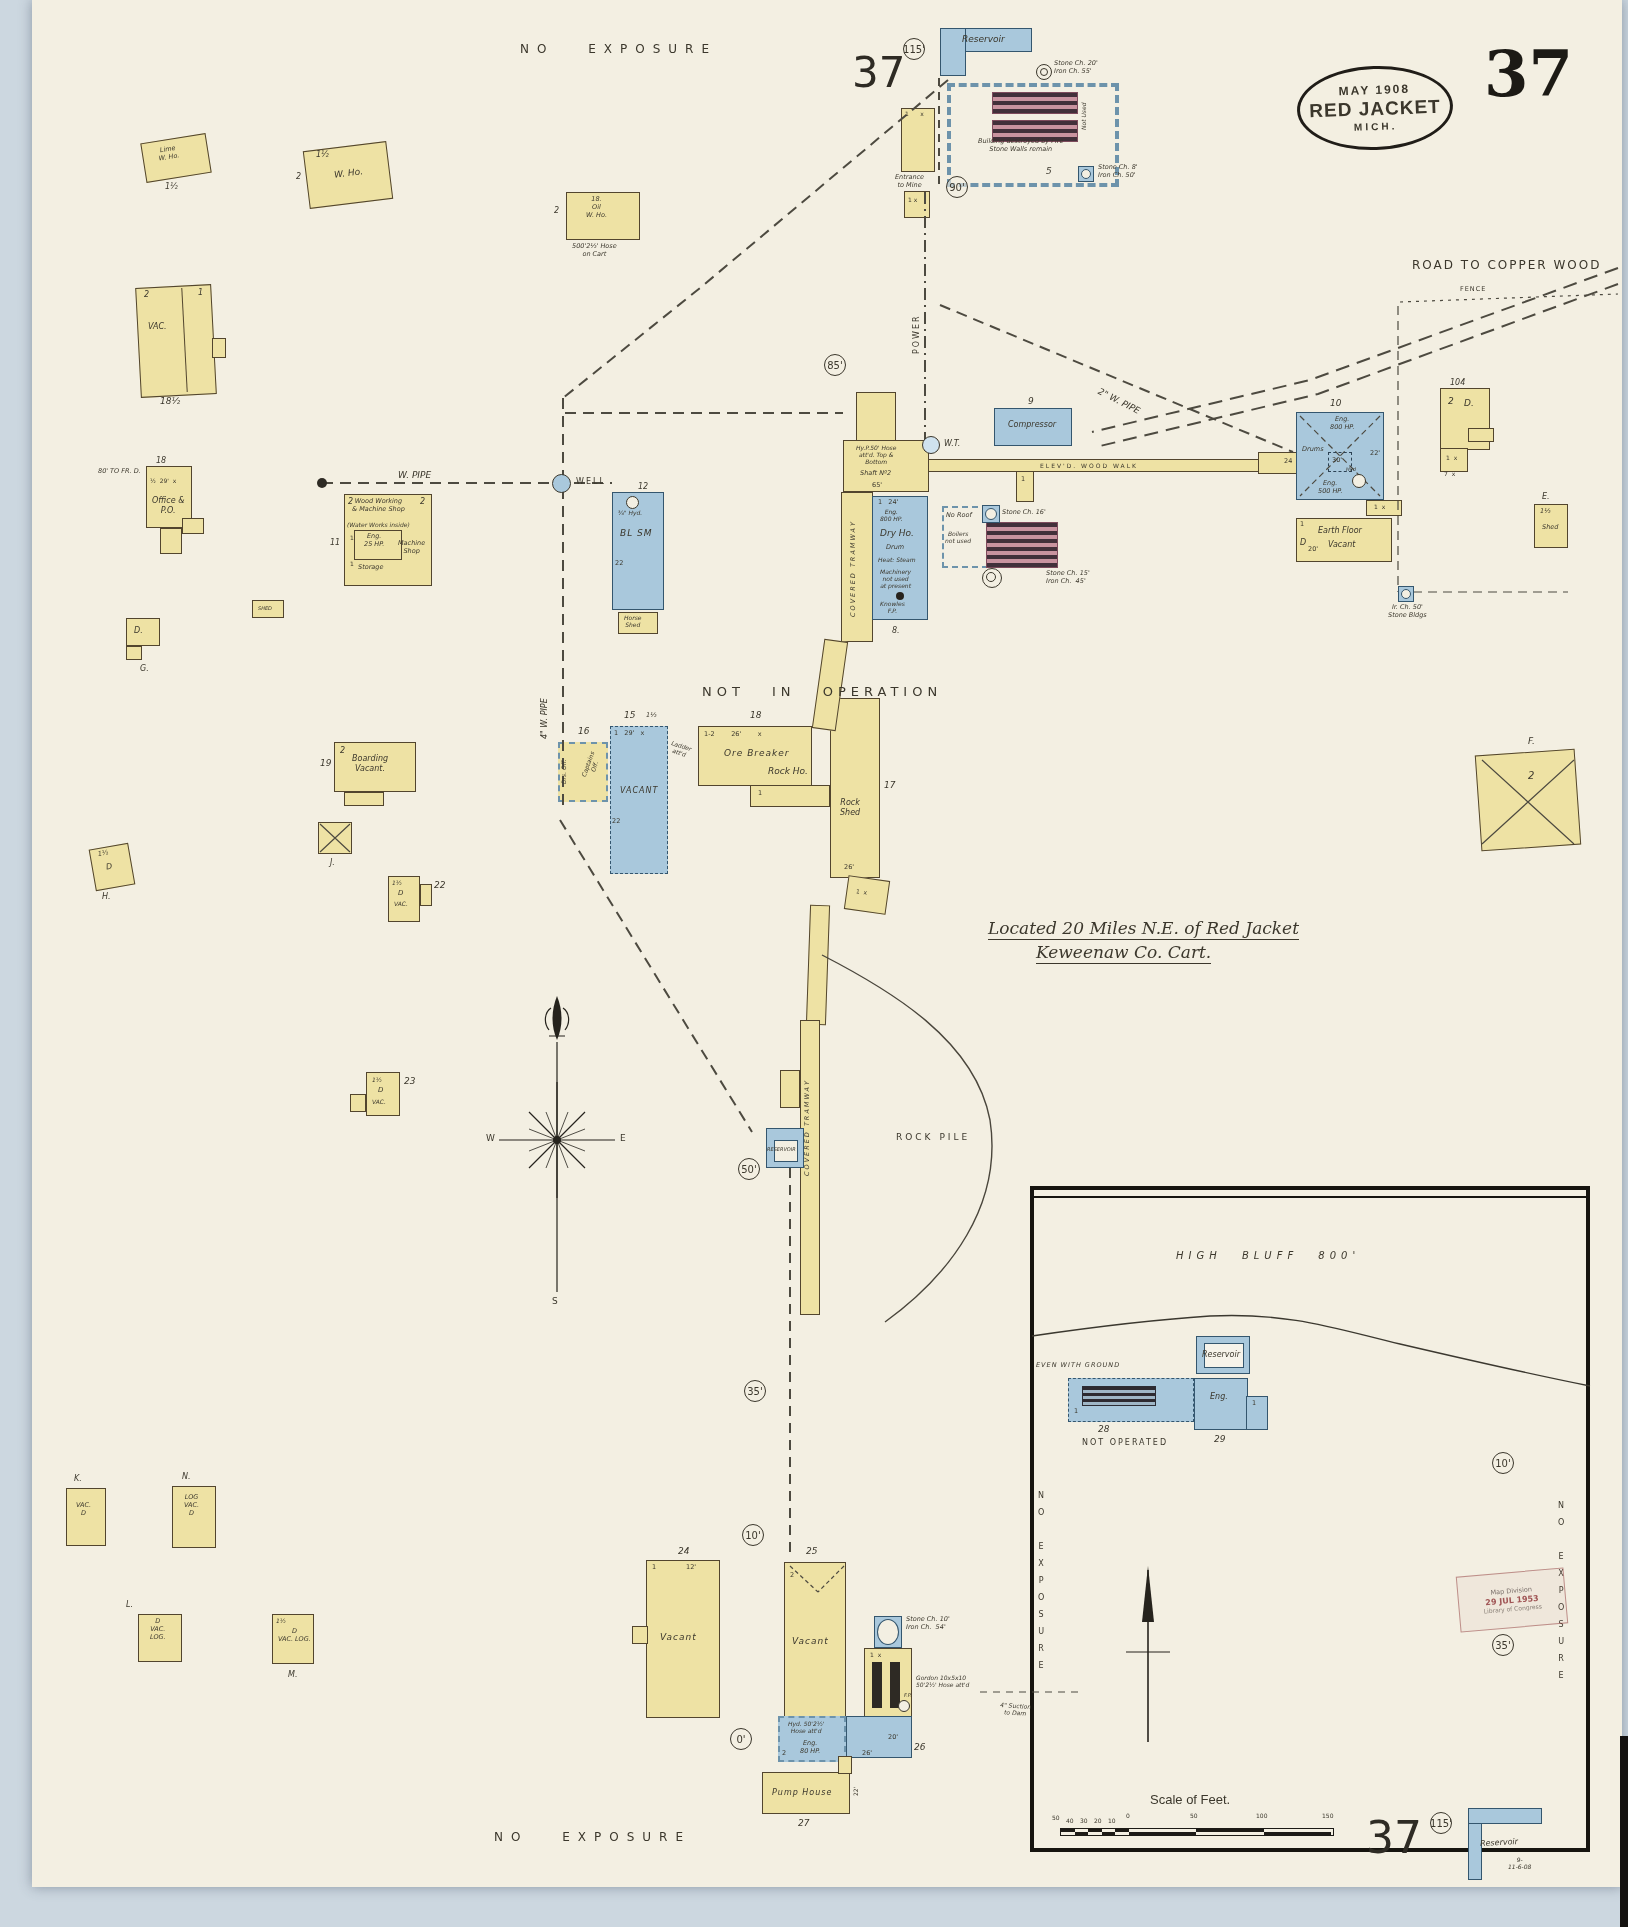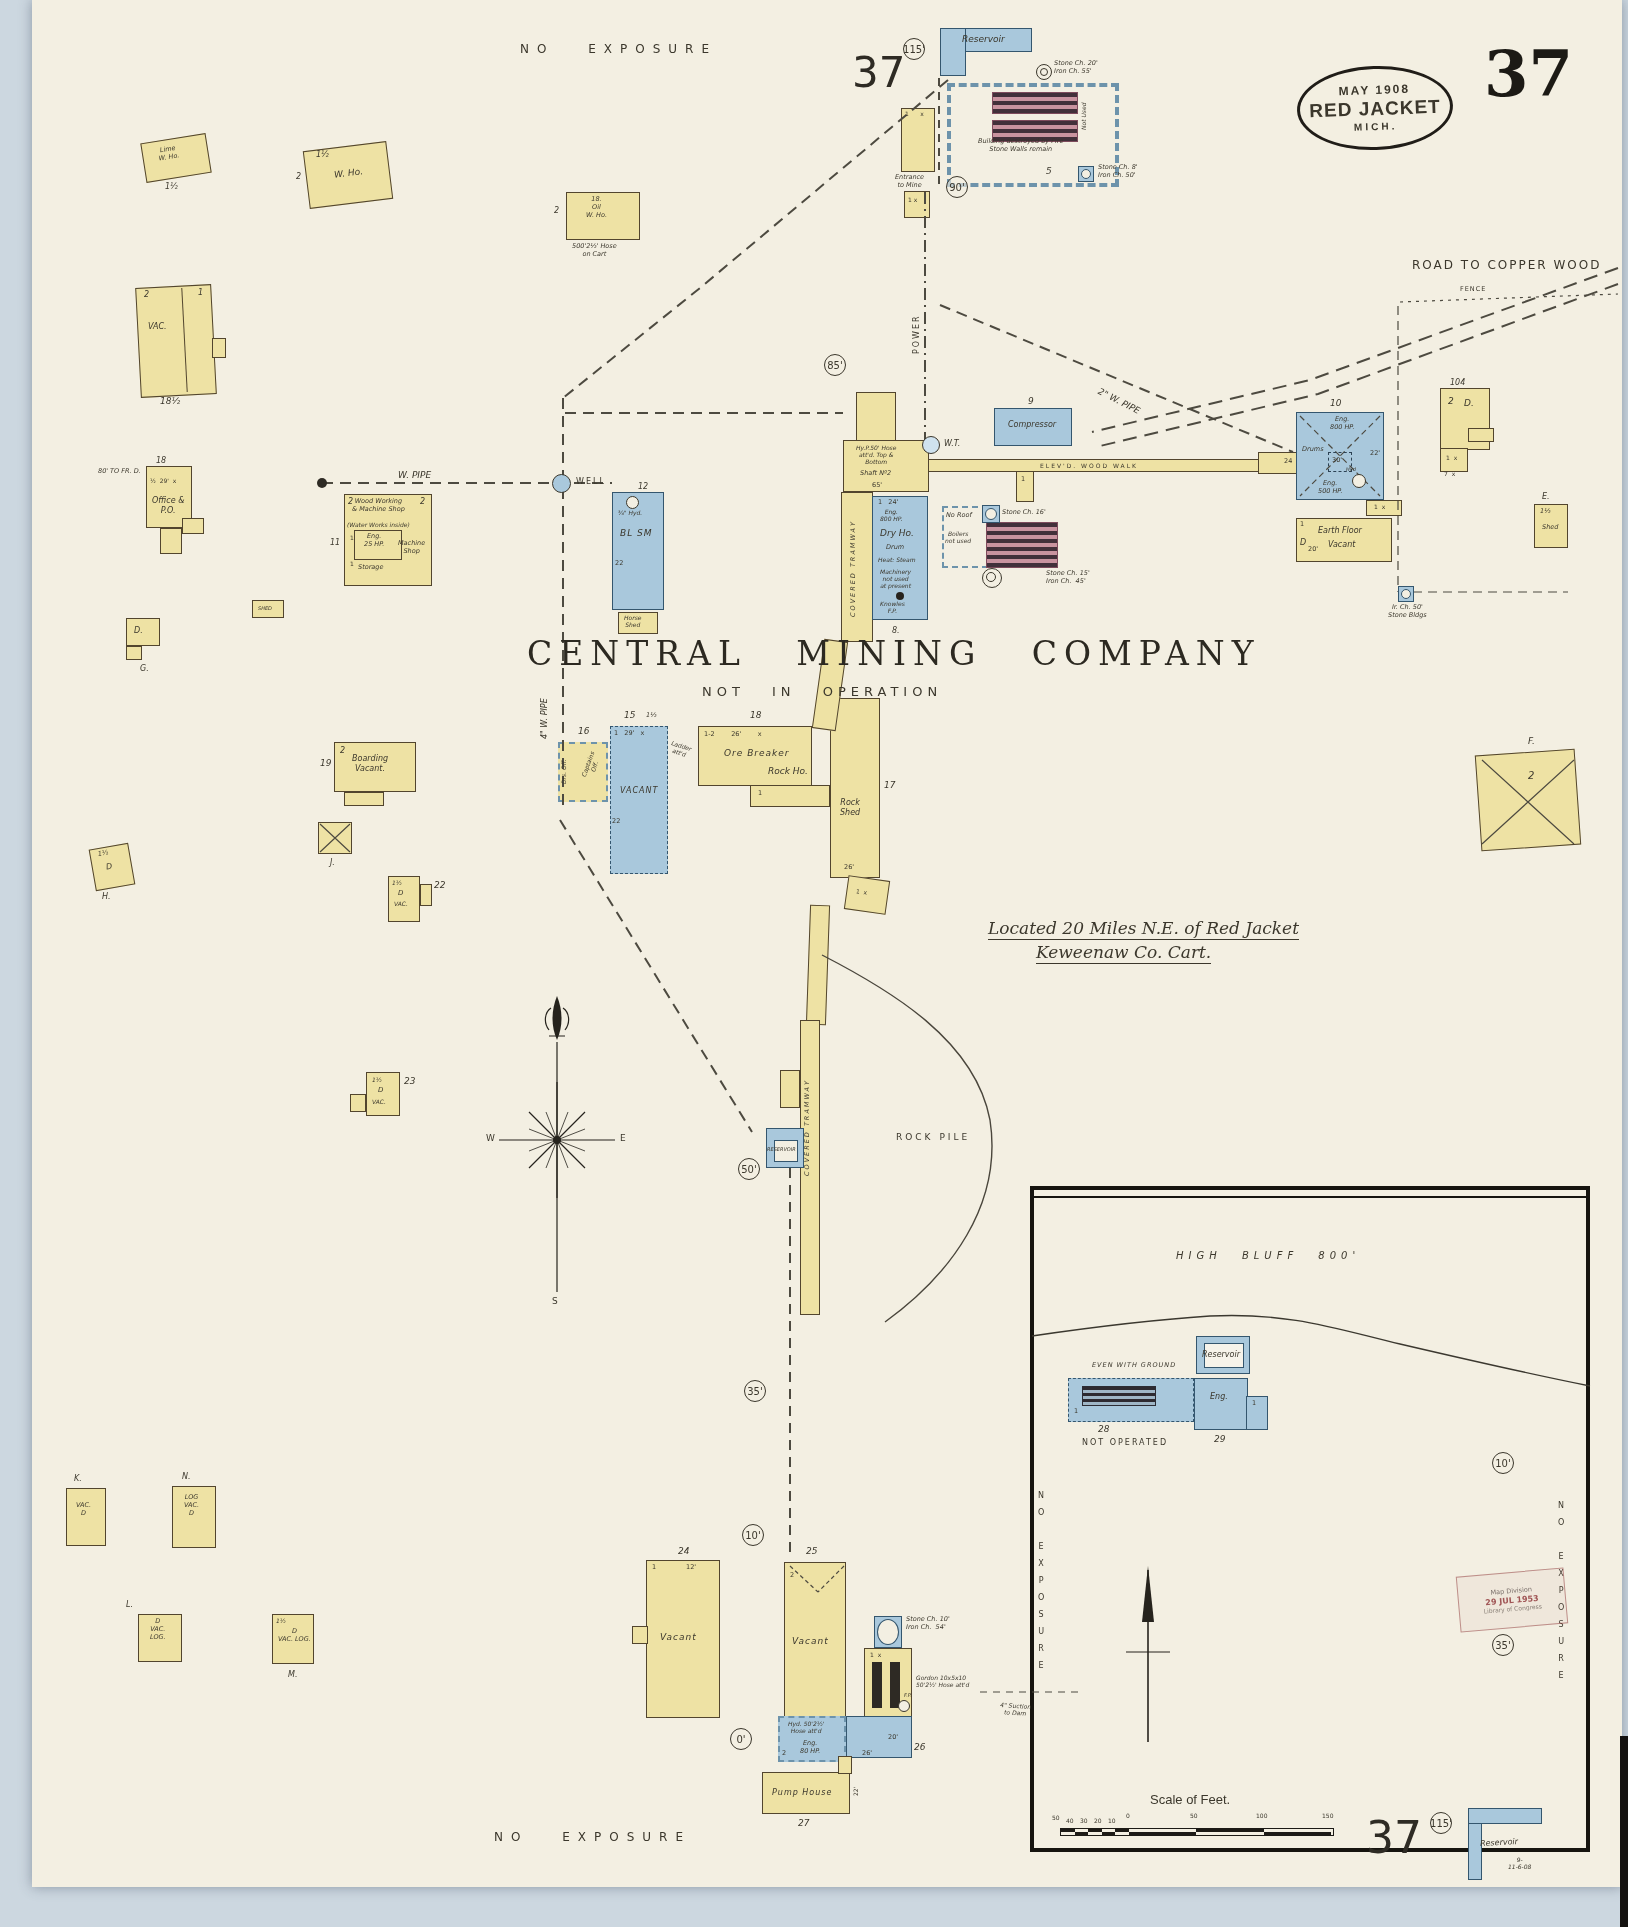--- a/index.html
+++ b/index.html
@@ -228,21 +228,20 @@
   <div class="b y" style="left:350px;top:1094px;width:16px;height:18px"></div>
   <div class="l s6 it" style="left:372px;top:1076px">1½</div>
   <div class="l s7 it" style="left:378px;top:1086px;font-size:7px">D</div>
   <div class="l s6 it" style="left:372px;top:1098px">VAC.</div>
   <div class="l s9 it" style="left:404px;top:1076px">23</div>
 
   <div class="l s9" style="left:486px;top:1133px">W</div>
   <div class="l s9" style="left:620px;top:1133px">E</div>
   <div class="l s9" style="left:552px;top:1296px">S</div>
 
-  <div class="l ser" style="left:527px;top:634px;font-size:33px;letter-spacing:7px;word-spacing:32px;color:#2c2921">CENTRAL MINING COMPANY</div>
   <div class="l s13 ls5" style="left:702px;top:684px;word-spacing:18px">NOT IN OPERATION</div>
   <div class="l ser it s17" style="left:988px;top:918px;border-bottom:1px solid #3b372c;padding-bottom:1px">Located 20 Miles N.E. of Red Jacket</div>
   <div class="l ser it s17" style="left:1036px;top:942px;border-bottom:1px solid #3b372c;padding-bottom:1px">Keweenaw Co. Cart.</div>
 
   <div class="l s8 it vup" style="left:540px;top:688px;height:62px">4" W. PIPE</div>
 
   <div class="b y db" style="left:558px;top:742px;width:50px;height:60px"></div>
   <div class="l s9 it" style="left:578px;top:726px">16</div>
   <div class="l s6 it vup" style="left:560px;top:748px;height:48px">Drs. Off.</div>
   <div class="l s6 it" style="left:578px;top:758px;transform:rotate(-70deg)">Captains
@@ -461,21 +460,21 @@
 
   <div class="l s12 ls8" style="left:494px;top:1830px;word-spacing:22px">NO EXPOSURE</div>
 
   <div style="position:absolute;left:1030px;top:1186px;width:560px;height:666px;border:4px solid #16140f;box-sizing:border-box;z-index:1;background:#f3efe2"></div>
   <div style="position:absolute;left:1030px;top:1196px;width:560px;height:0;border-top:2px solid #16140f;z-index:1"></div>
   <div class="l s10 ls5 it" style="left:1176px;top:1250px;word-spacing:12px">HIGH BLUFF 800'</div>
 
   <div class="b bl" style="left:1196px;top:1336px;width:54px;height:38px"></div>
   <div style="position:absolute;left:1204px;top:1343px;width:38px;height:23px;background:#f6f3ea;border:1px solid #34566e;z-index:2"></div>
   <div class="l s8 it" style="left:1202px;top:1350px">Reservoir</div>
-  <div class="l s65 ls1 it" style="left:1092px;top:1362px">EVEN WITH GROUND</div>
+  <div class="l s65 ls1 it" style="left:1036px;top:1362px">EVEN WITH GROUND</div>
   <div class="b bl" style="left:1068px;top:1378px;width:126px;height:44px;border-style:dashed"></div>
   <div class="boiler" style="left:1082px;top:1386px;width:72px;height:18px;border-color:#2c2c34;background:repeating-linear-gradient(180deg,#2e2a30 0 3px,#9fb6c6 3px 6px)"></div>
   <div class="l s65" style="left:1074px;top:1408px">1</div>
   <div class="l s9 it" style="left:1098px;top:1424px">28</div>
   <div class="l s8 ls2" style="left:1082px;top:1438px">NOT OPERATED</div>
   <div class="b bl" style="left:1194px;top:1378px;width:54px;height:52px"></div>
   <div class="b bl" style="left:1246px;top:1396px;width:22px;height:34px"></div>
   <div class="l s8 it" style="left:1210px;top:1392px">Eng.</div>
   <div class="l s9 it" style="left:1214px;top:1434px">29</div>
   <div class="l s65" style="left:1252px;top:1400px">1</div>

